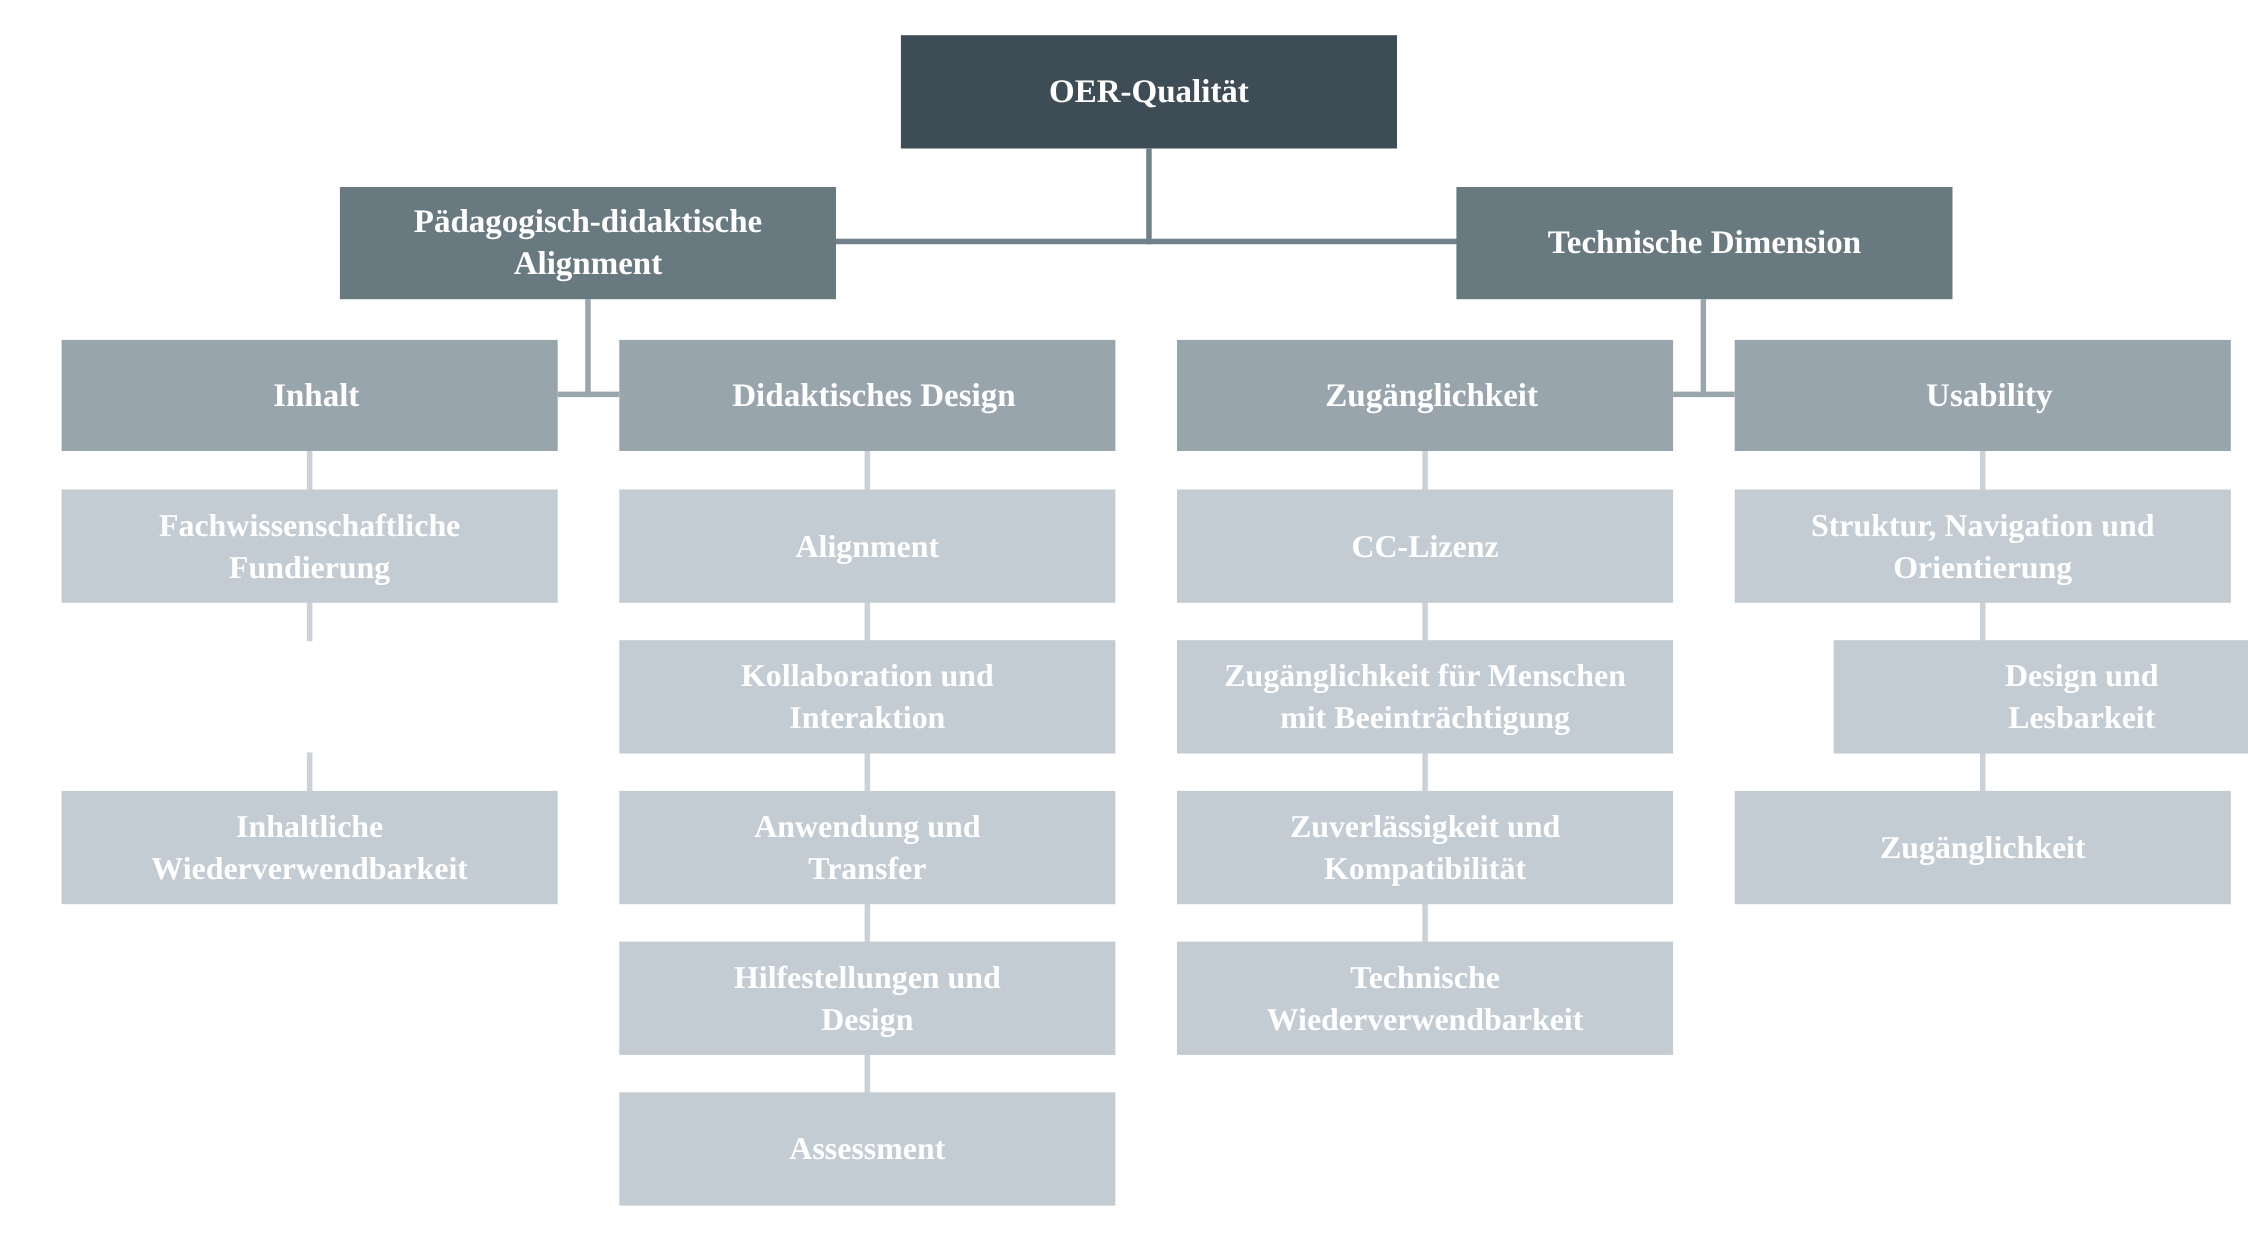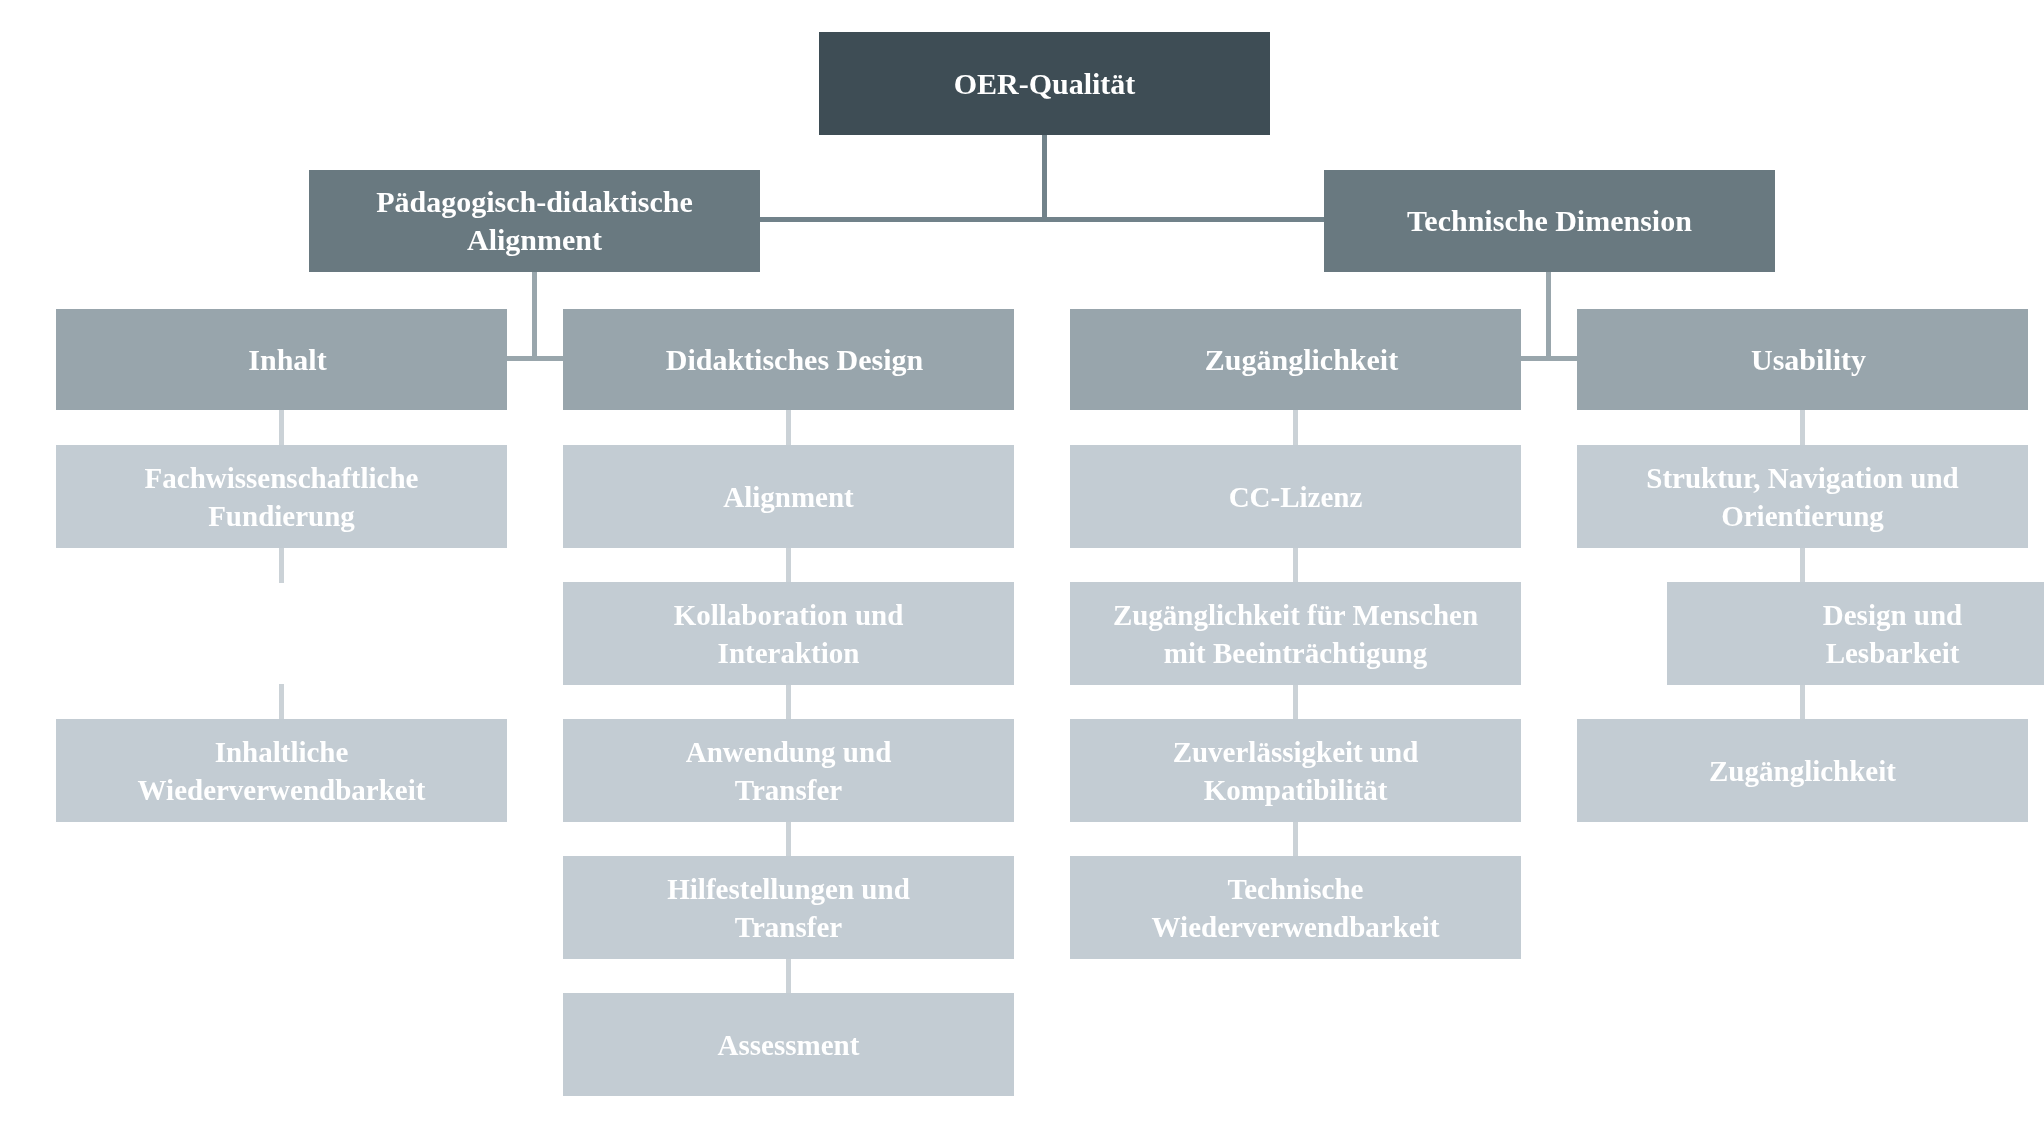--- a/index.html
+++ b/index.html
@@ -80,21 +80,21 @@
 Fundierung</div>
   <div class="box item-box" style="left:32px;top:719px">Inhaltliche
 Wiederverwendbarkeit</div>
 
   <div class="box item-box" style="left:539px;top:445px">Alignment</div>
   <div class="box item-box" style="left:539px;top:582px">Kollaboration und
 Interaktion</div>
   <div class="box item-box" style="left:539px;top:719px">Anwendung und
 Transfer</div>
   <div class="box item-box" style="left:539px;top:856px">Hilfestellungen und
-Transfer</div>
+Design</div>
   <div class="box item-box" style="left:539px;top:993px">Assessment</div>
 
   <div class="box item-box" style="left:1046px;top:445px">CC-Lizenz</div>
   <div class="box item-box" style="left:1046px;top:582px">Zugänglichkeit für Menschen
 mit Beeinträchtigung</div>
   <div class="box item-box" style="left:1046px;top:719px">Zuverlässigkeit und
 Kompatibilität</div>
   <div class="box item-box" style="left:1046px;top:856px">Technische
 Wiederverwendbarkeit</div>
 

